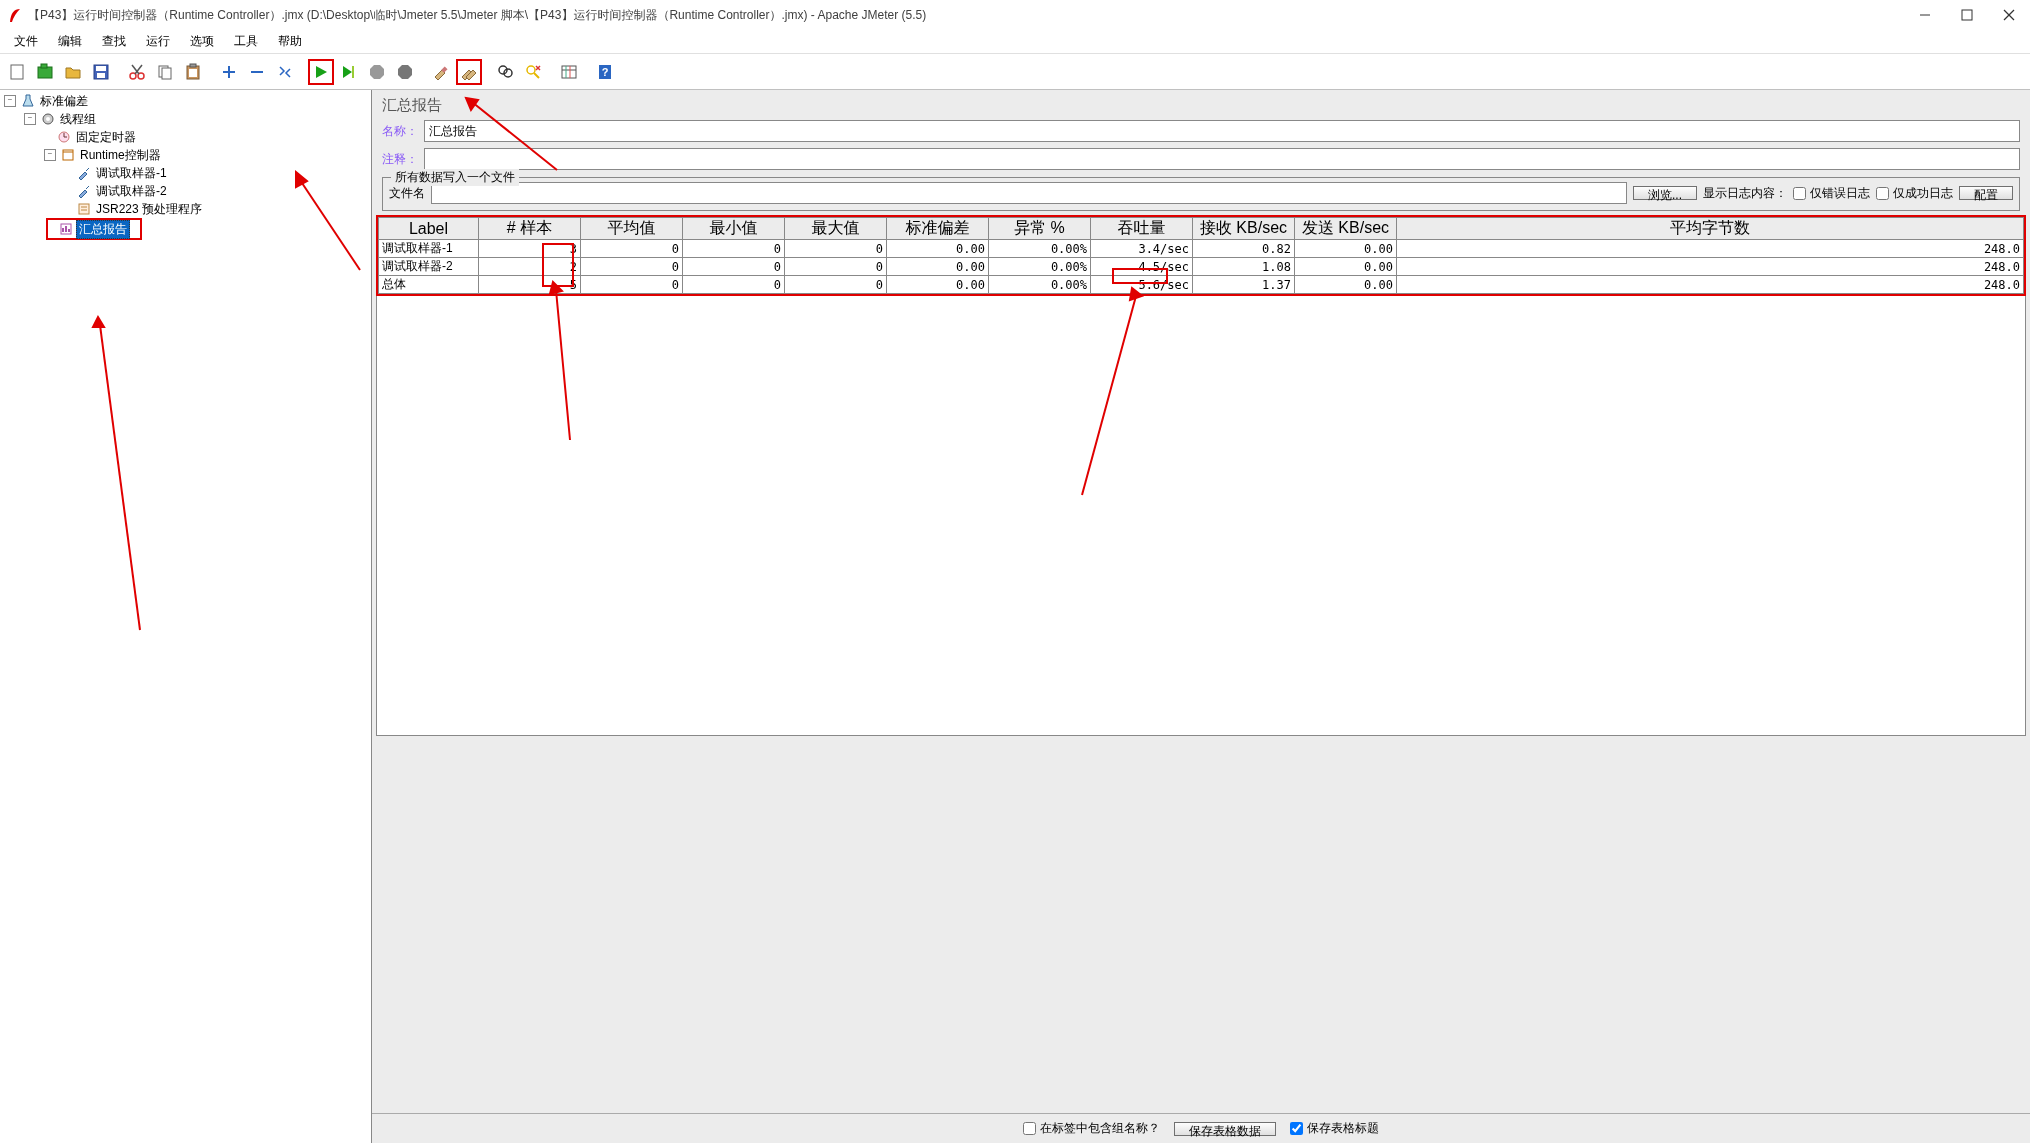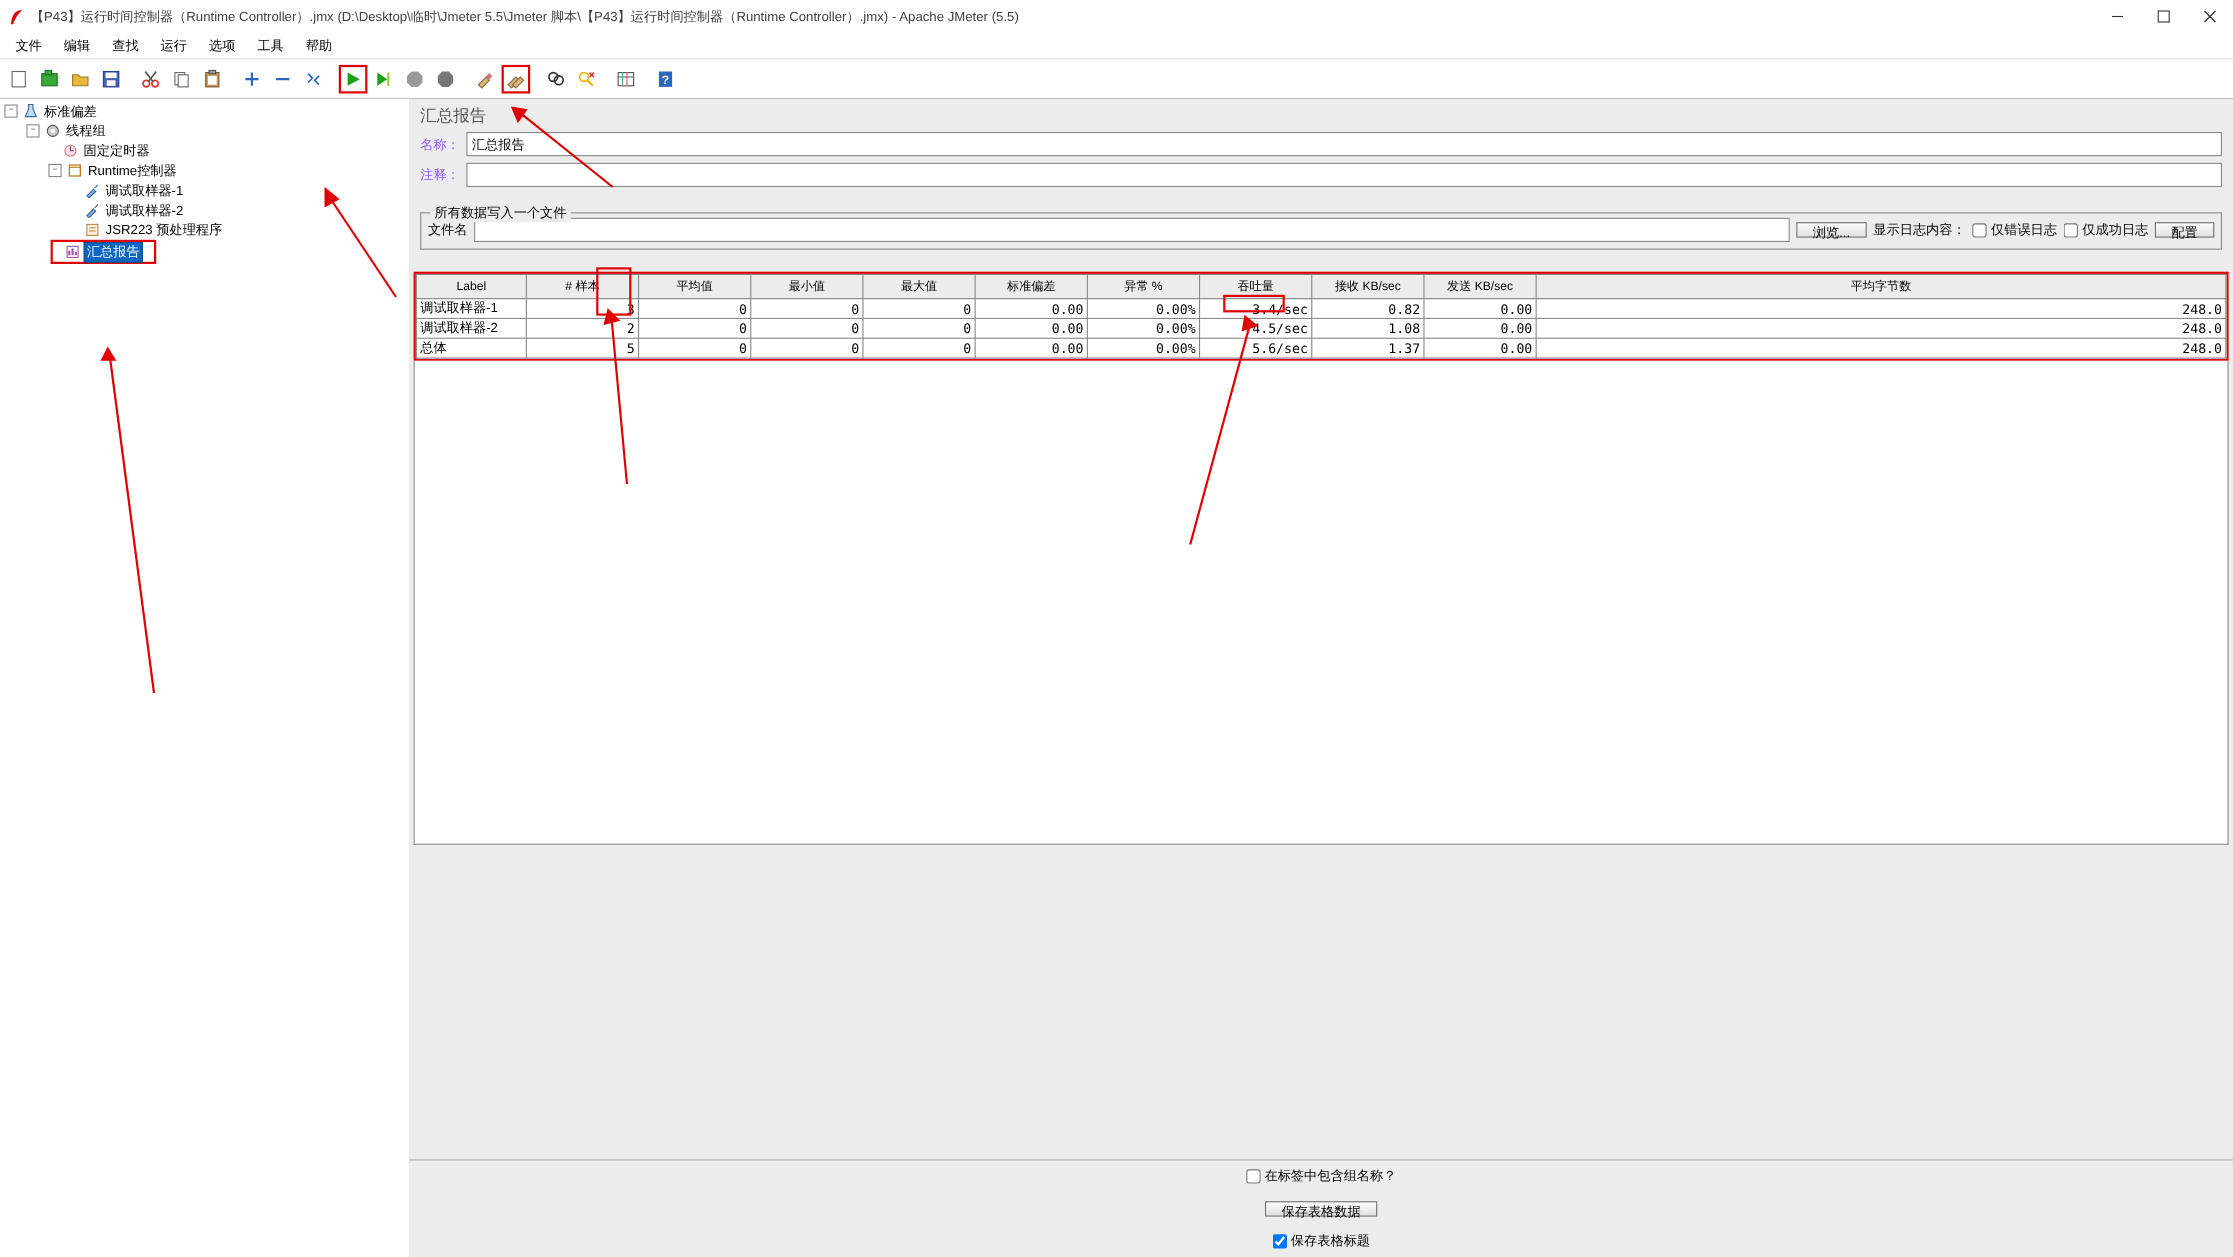--- a/index.html
+++ b/index.html
@@ -21,33 +21,33 @@
 .tree-row { height: 18px; display: flex; align-items: center; white-space: nowrap; cursor: pointer; }
 .tree-row .tgl { width: 12px; height: 12px; border: 1px solid #888; font-size: 8px; line-height: 8px; text-align: center; margin-right: 4px; color: #555; background: #fff; }
 .tree-row .icn { width: 16px; height: 16px; margin-right: 2px; display: flex; align-items: center; justify-content: center; }
 .tree-row .lbl { padding: 0 2px; }
 .tree-row.sel .lbl { background: #0a66c2; color: #fff; border: 1px dotted #333; }
 .tree-highlight { border: 2px solid #e00000; }
 .panel-head { color: #555; font-size: 15px; padding: 6px 10px 2px 10px; }
 .form-row { display: flex; align-items: center; padding: 3px 10px; gap: 6px; }
 .form-row .flabel { width: 36px; color: #8b5cf6; }
 .form-row input[type=text] { flex: 1; height: 22px; padding: 1px 4px; border: 1px solid #888; background: #fff; font-family: inherit; font-size: 12px; }
-.fieldset { margin: 20px 10px; border: 1px solid #888; padding: 4px 6px 6px 6px; position: relative; }
+.fieldset { margin: 4px 10px; border: 1px solid #888; padding: 4px 6px 6px 6px; position: relative; }
 .fieldset .legend { position: absolute; top: -9px; left: 8px; background: #ececec; padding: 0 4px; font-size: 12px; }
 .fieldset .inner { display: flex; align-items: center; gap: 6px; }
 .jbtn { height: 14px; padding: 0 14px; border: 1px solid #707070; background: linear-gradient(#fdfdfd,#e0e0e0); cursor: pointer; font-family: inherit; font-size: 12px; }
 .jchk { display: flex; align-items: center; gap: 4px; }
 .table-wrap { margin: 0 4px; border: 2px solid #e00000; }
 .rtable { width: 100%; border-collapse: collapse; table-layout: fixed; }
-.rtable th { background: #ececec; border: 1px solid #888; font-weight: normal; height: 22px; font-size: 11px; }
+.rtable th { background: #ececec; border: 1px solid #888; font-weight: normal; height: 22px; font-size: 16px; }
 .rtable td { background: #fff; border: 1px solid #888; height: 16px; padding: 0 3px; font-size: 12px; }
 .rtable td.num { text-align: right; font-family: monospace; }
 .rtable td.lbl { text-align: left; }
 .table-filler { background: #fff; border-left: 1px solid #888; border-right: 1px solid #888; border-bottom: 1px solid #888; height: 440px; }
-.bottom-bar { display: flex; align-items: center; justify-content: center; gap: 14px; padding: 6px 0; border-top: 1px solid #aaa; background: #ececec; position: absolute; bottom: 0; left: 0; right: 0; flex-direction: column; }
+.bottom-bar { display: flex; align-items: center; justify-content: center; gap: 14px; padding: 6px 0; border-top: 1px solid #aaa; background: #ececec; position: absolute; bottom: 0; left: 0; right: 0; }
 .annotation-arrow { position: absolute; pointer-events: none; stroke: #e00000; stroke-width: 2; fill: none; }
 .box-hl { position: absolute; border: 2px solid #e00000; pointer-events: none; }
 </style>
 </head>
 <body>
 
 <div class="titlebar">
   <span class="feather">
     <svg viewBox="0 0 14 16">
         <path d="M2 15 Q3 2 12 2 Q6 8 4 15 Z" fill="#d00"></path>

